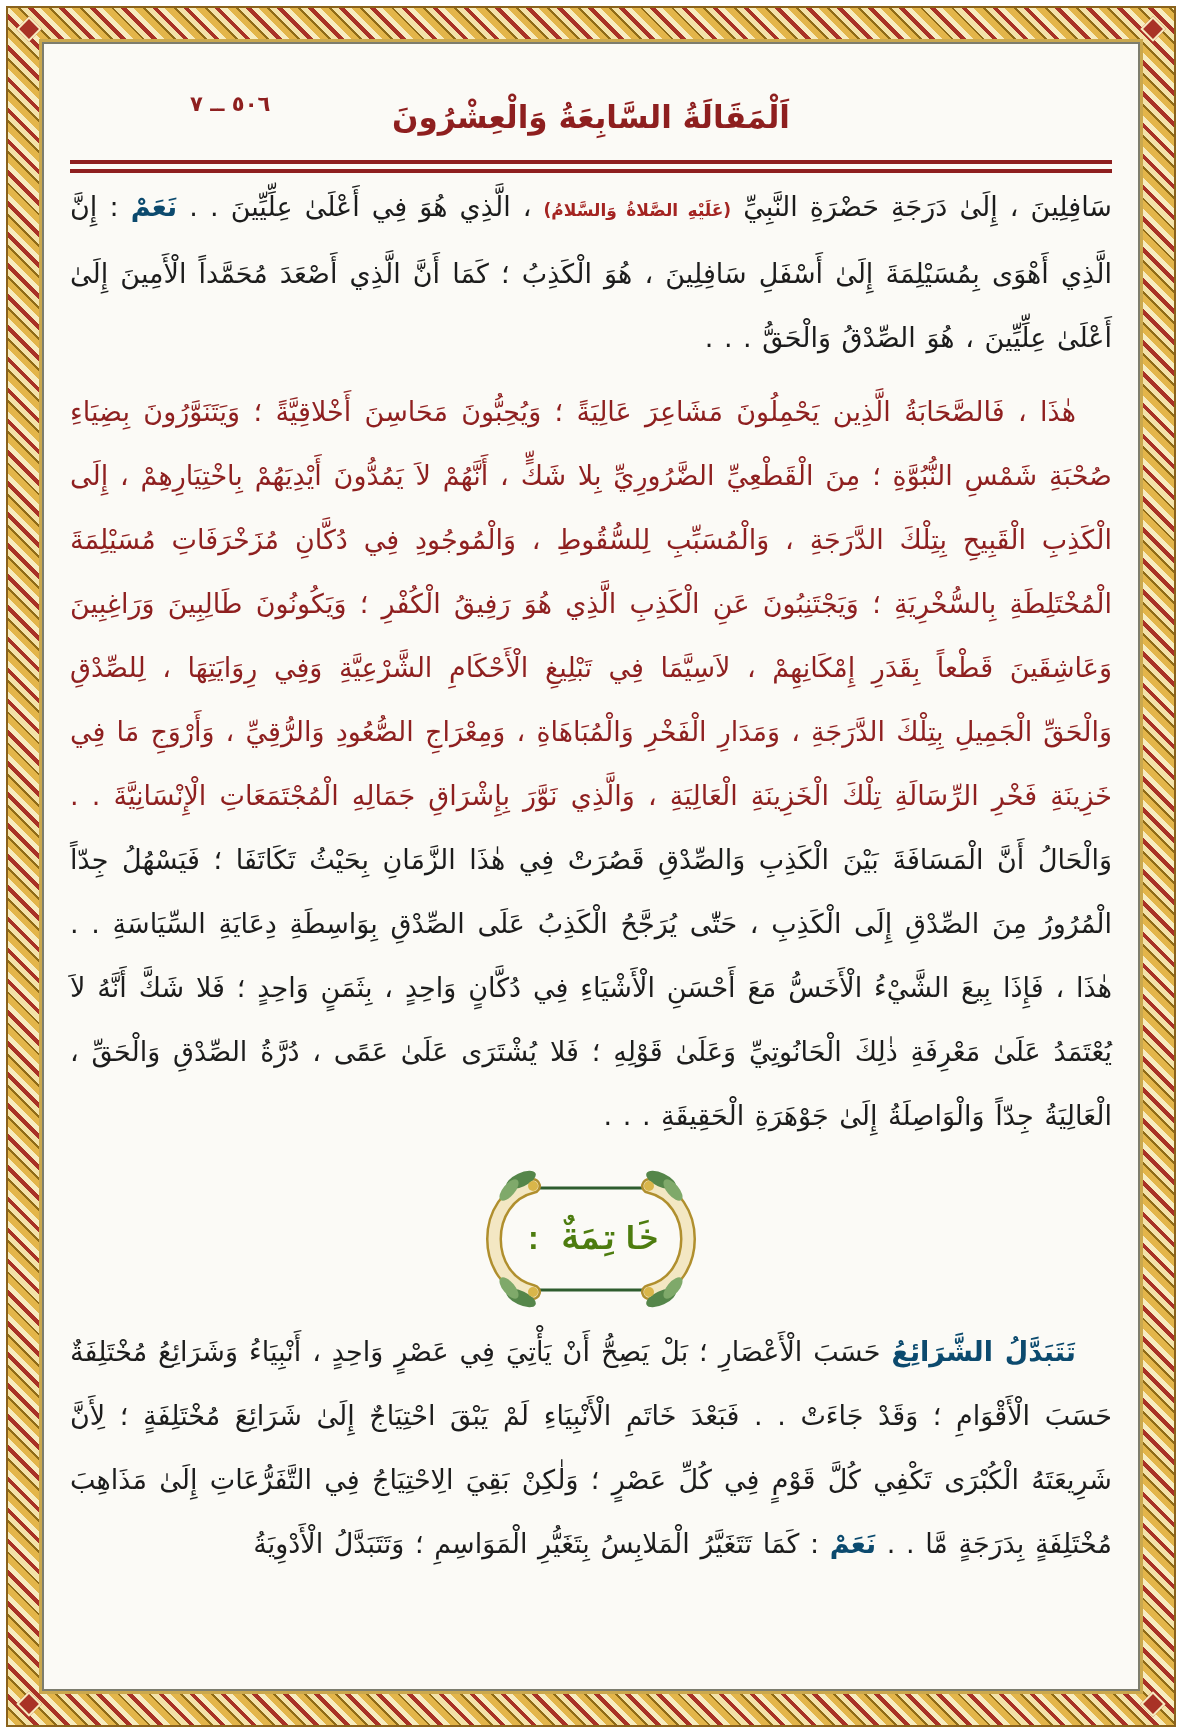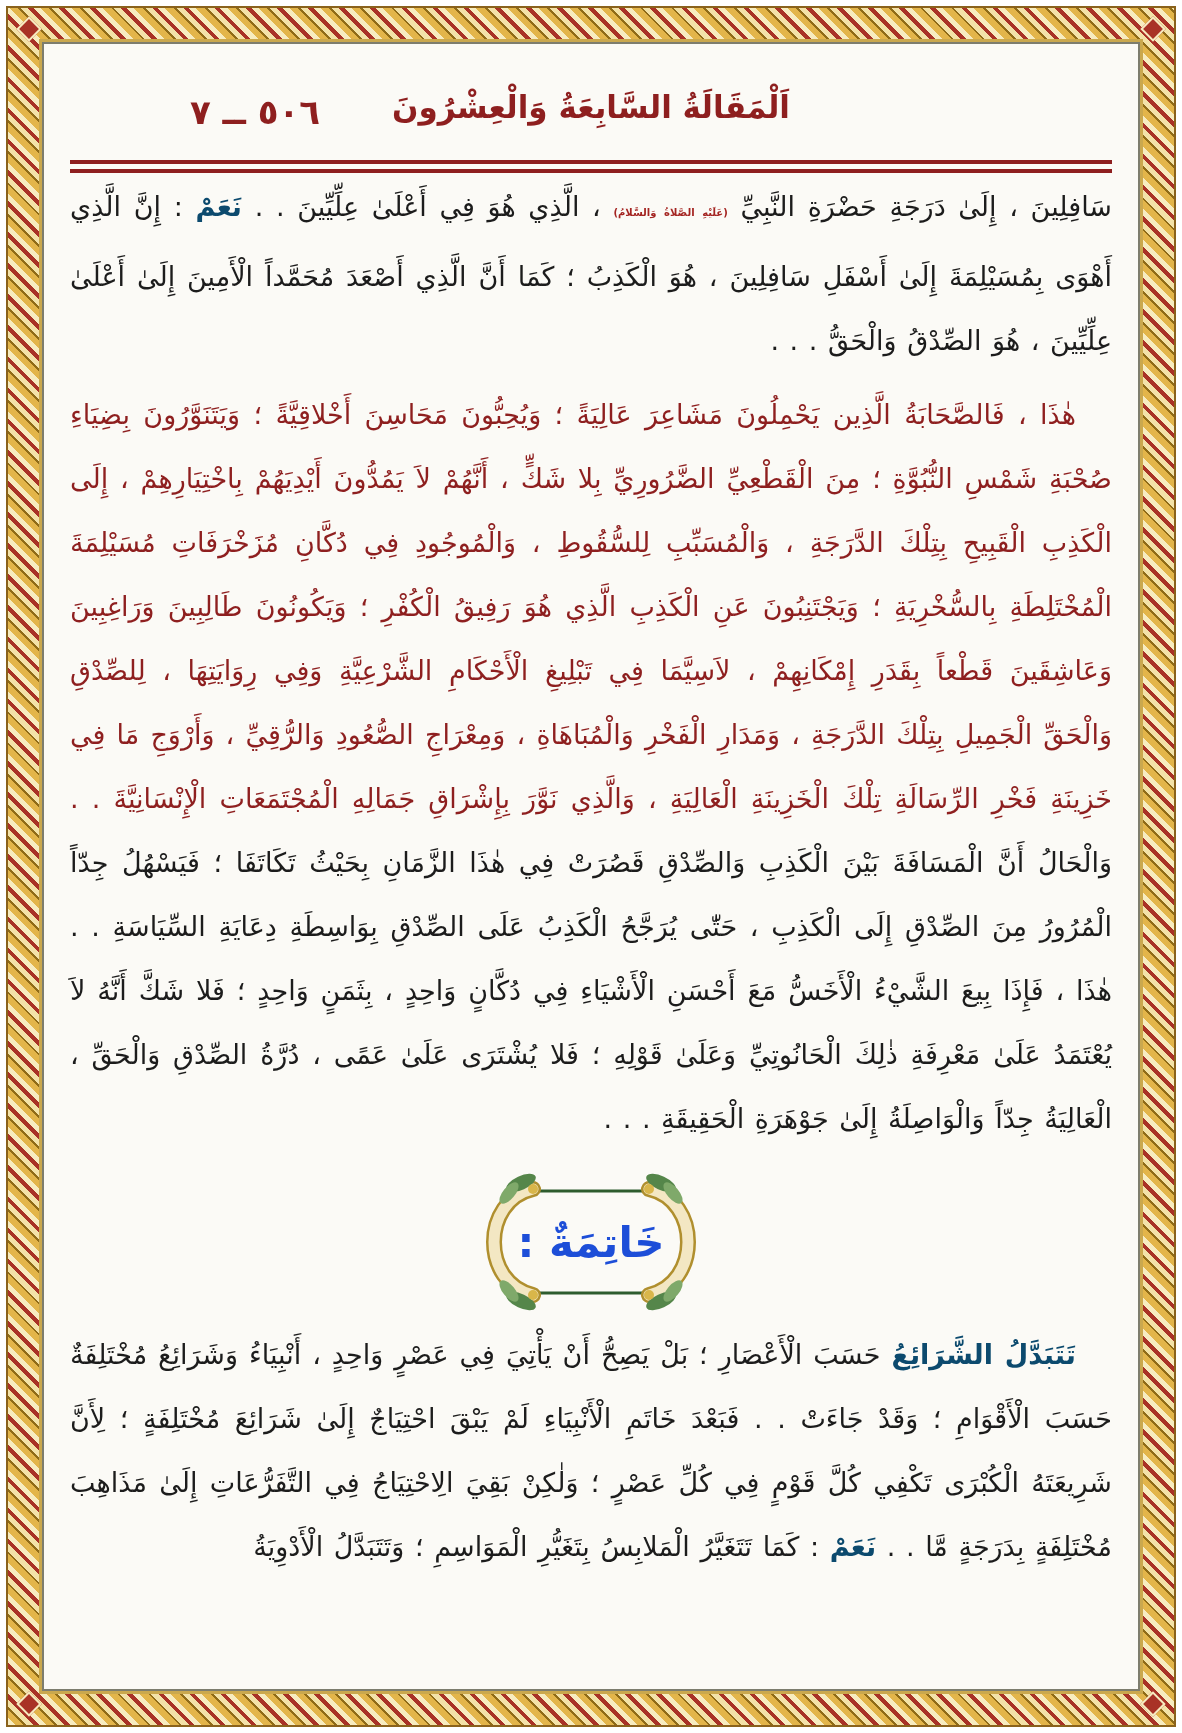--- a/index.html
+++ b/index.html
@@ -26,49 +26,49 @@
   .corner.bl{bottom:12px;left:12px}.corner.br{bottom:12px;right:12px}
   
   .page{
     position:absolute;inset:42px;background:#fbfaf6;
     border:2px solid #7d7d6e;box-shadow:0 0 0 3px #caa84e;
     padding:26px 26px 0 26px;box-sizing:border-box;
   }
   
   .header{position:relative;height:66px;margin-top:18px;}
   .page-title{
-    position:absolute;right:50%;transform:translateX(50%);top:1px;
+    position:absolute;right:50%;transform:translateX(50%);top:11px;
     color:#8e1f1f;font-size:31px;font-weight:bold;white-space:nowrap;margin-left:12px;
   }
   .page-number{
     position:absolute;left:120px;top:4px;
-    color:#8e1f1f;font-size:34px;font-weight:bold;white-space:nowrap;
+    color:#8e1f1f;font-size:21px;font-weight:bold;white-space:nowrap;
   }
   .double-rule{
     height:5px;border-top:4px solid #8e1f1f;border-bottom:4px solid #8e1f1f;
     margin:6px 0 2px 0;
   }
   
   .text-body{direction:rtl;}
   p.para{
     margin:0 0 10px 0;font-size:27px;line-height:64px;color:#1c1c1c;
     text-align:justify;text-justify:inter-word;word-spacing:2px;
   }
   p.para.indent{text-indent:36px;}
   .seg-black{color:#1c1c1c;}
   .seg-red{color:#8e1f1f;}
   .seg-red-bold{color:#0c4a6e;font-weight:bold;}
-  .seg-red-small{color:#a42421;font-size:10px;font-weight:bold;}
+  .seg-red-small{color:#a42421;font-size:17px;font-weight:bold;}
   
   .ornament-wrap{
     position:relative;width:280px;height:150px;margin:16px auto 6px auto;
   }
   .conclusion-label{
     position:absolute;inset:0;display:flex;align-items:center;justify-content:center;
-    color:#1d4ed8;font-size:42px;font-weight:bold;
+    color:#4d7c0f;font-size:32px;font-weight:bold;font-family:Liberation Mono, monospace;
   }
 </style>
 </head>
 <body>
 
 <div class="frame">
   <div class="corner tl"></div>
   <div class="corner tr"></div>
   <div class="corner bl"></div>
   <div class="corner br"></div>

